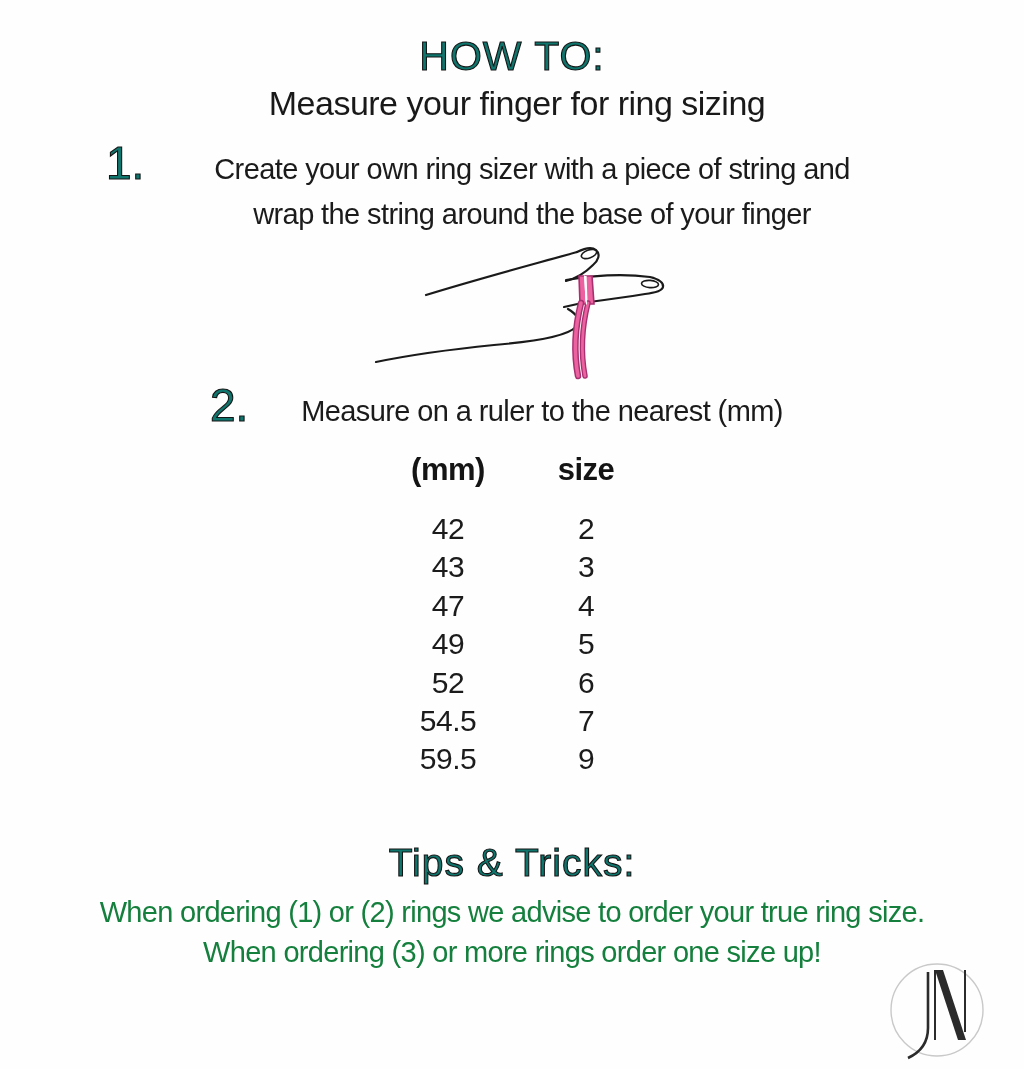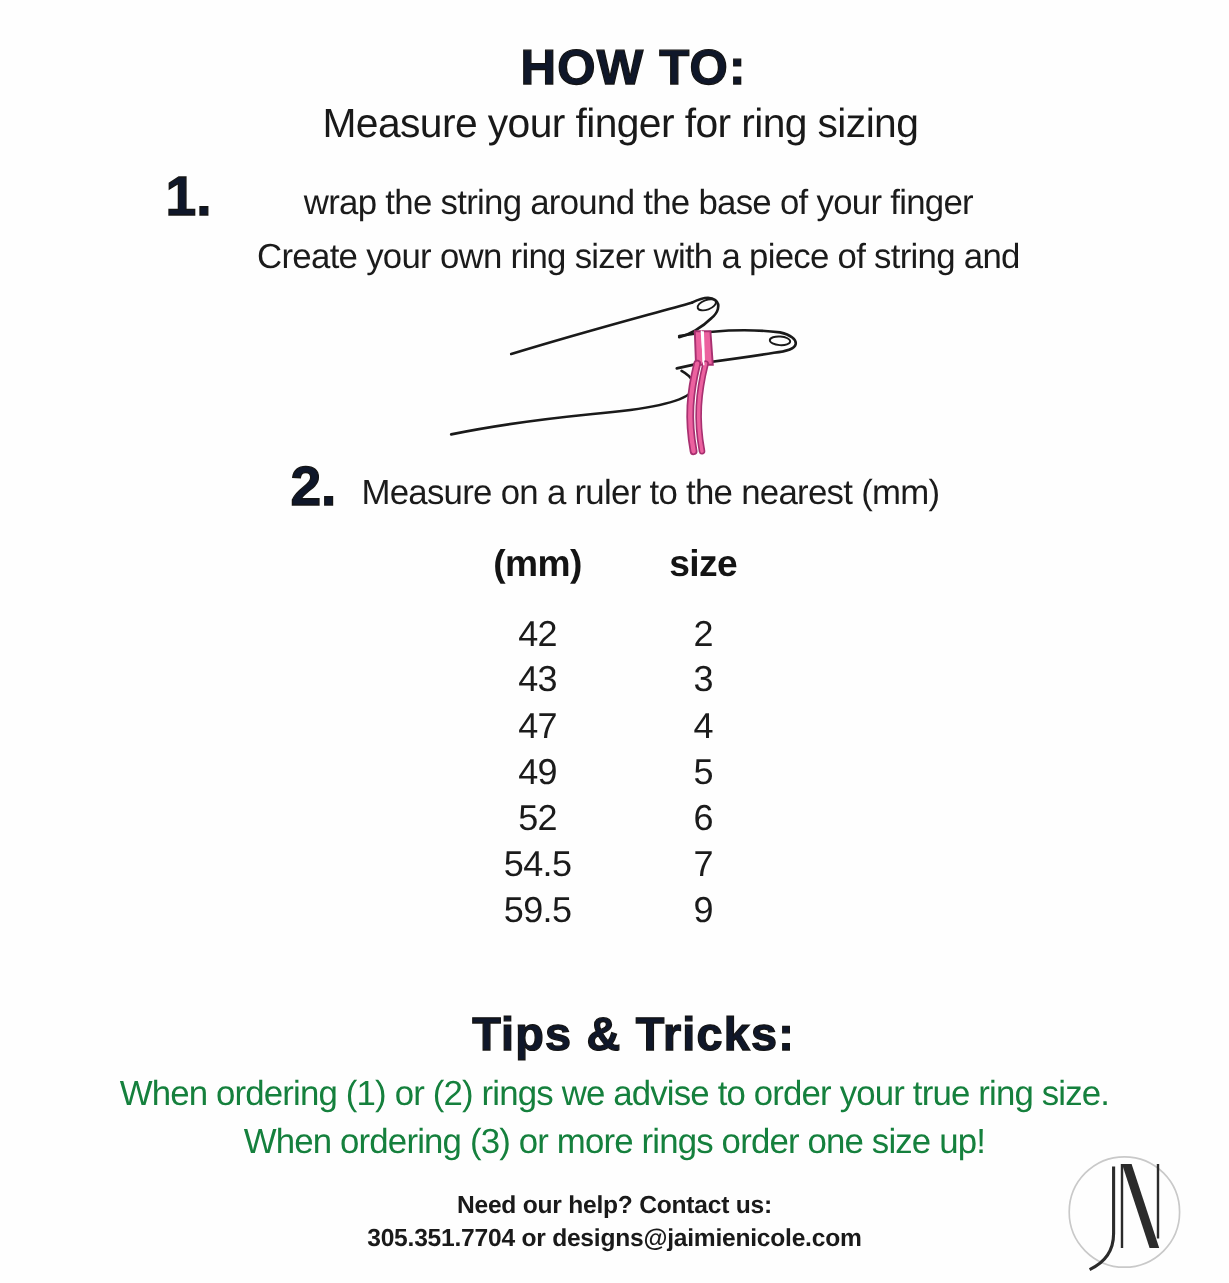--- a/index.html
+++ b/index.html
@@ -10,25 +10,24 @@
     color: #1c1c1c;
     position: relative;
     overflow: hidden;
   }
   .page {
     position: absolute; inset: 0;
     background: #fefefe;
   }
   .center { text-align: center; width: 100%; }
   .heavy {
-    font-weight: 700;
-    color: #0f172a;
+    font-weight: 400;
+    color: #0f766e;
     -webkit-text-stroke: 1.1px #141414;
     letter-spacing: 1px;
-    padding-left: 32px;
   }
   .title {
     position: absolute; top: 34px; left: 0;
     font-size: 41px; line-height: 44px;
   }
   .subtitle {
     position: absolute; top: 82px; left: 0;
     font-size: 34px; line-height: 42px;
     letter-spacing: -0.5px; color: #191919; padding-left: 10px;
   }
@@ -96,22 +95,22 @@
 </head>
 <body>
 
 <div class="page">
 
   <div class="title center heavy">HOW TO:</div>
   <div class="subtitle center">Measure your finger for ring sizing</div>
 
   <div class="step-num step1-num heavy">1.</div>
   <div class="step-text step1-text">
+    <div>Create your own ring sizer with a piece of string and</div>
     <div>wrap the string around the base of your finger</div>
-    <div>Create your own ring sizer with a piece of string and</div>
   </div>
 
   <div class="hand-wrap">
     <svg width="322" height="152" viewBox="0 0 322 152">
       <g fill="none" stroke="#1a1a1a" stroke-width="2.2" stroke-linecap="round">
 
         <path d="M 56 64 C 118 45, 172 31, 207 21"></path>
 
         <path d="M 207 21 C 213 18, 221 15, 226 19 C 231 23, 228 30, 223 34 C 215 42, 204 48, 196 50"></path>
 
@@ -177,24 +176,20 @@
       <div>9</div>
     </div>
   </div>
 
   <div class="tips-title center heavy">Tips &amp; Tricks:</div>
   <div class="tips-text center">
     <div>When ordering (1) or (2) rings we advise to order your true ring size.</div>
     <div>When ordering (3) or more rings order one size up!</div>
   </div>
 
-  <div class="contact center">
-    <div>Need our help? Contact us:</div>
-    <div>305.351.7704 or designs@jaimienicole.com</div>
-  </div>
 
   <div class="logo">
     <svg width="106" height="106" viewBox="0 0 106 106" role="img" aria-label="JN">
       <circle cx="53" cy="50" r="46" fill="none" stroke-width="1.4" stroke="#c9c9c9"></circle>
 
       <path d="M 44 12 L 44 68 C 44 83 37 92 24 98" fill="none" stroke="#2b2b2b" stroke-width="2.6"></path>
 
       <path d="M 51 10 L 51 80" fill="none" stroke="#2b2b2b" stroke-width="2"></path>
       <polygon points="51,10 59,10 82,80 74,80" fill="#2b2b2b"></polygon>
       <path d="M 81 10 L 81 72" fill="none" stroke="#2b2b2b" stroke-width="2"></path>

